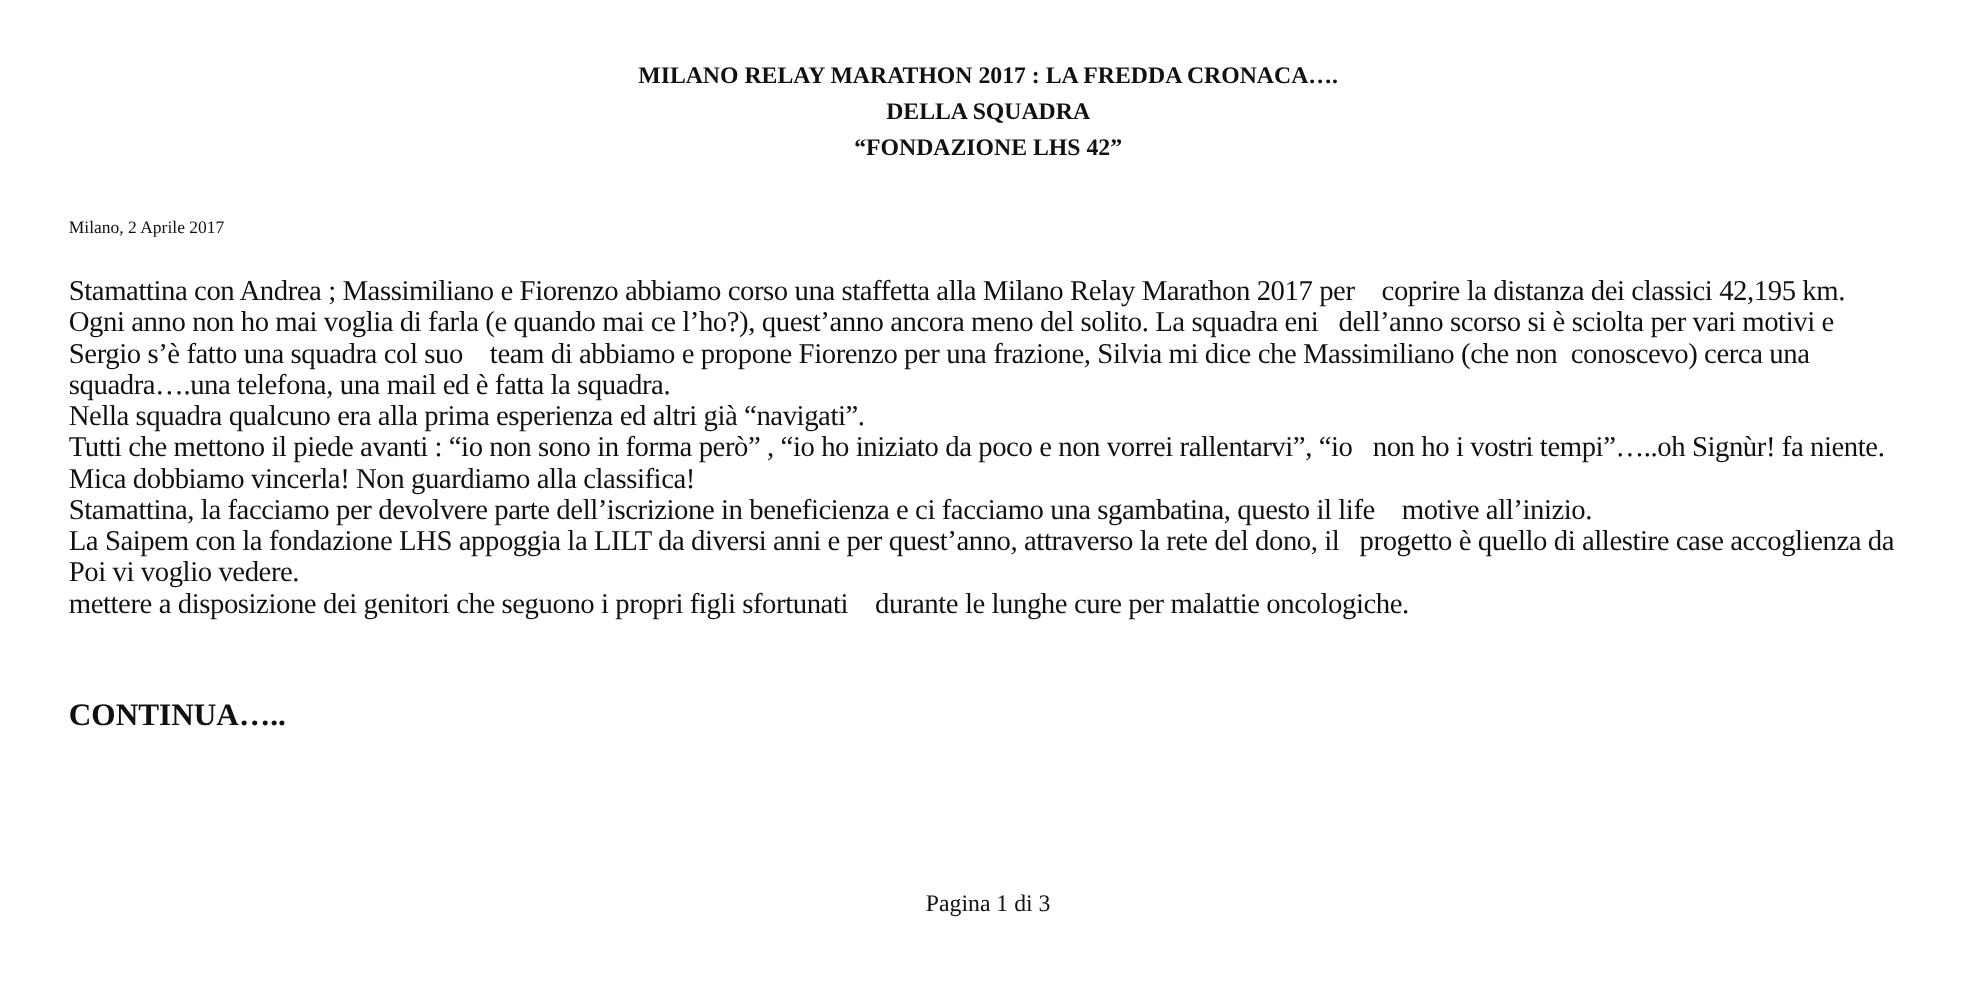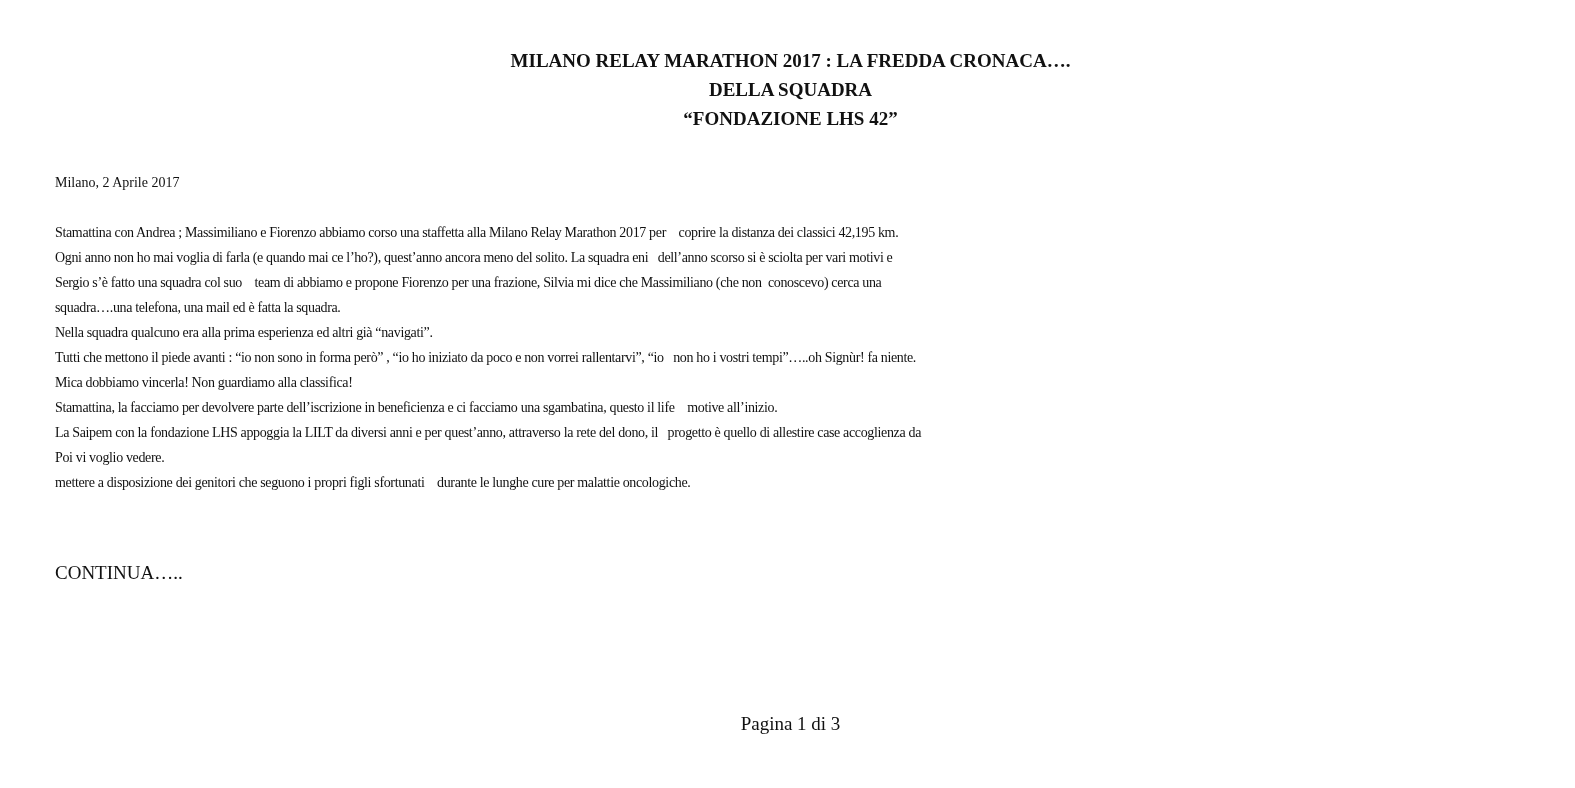--- a/index.html
+++ b/index.html
@@ -34,35 +34,35 @@
       left: 55px;
       top: 170px;
       font-size: 14px;
       line-height: 25px;
       white-space: pre;
     }
     .body-block {
       position: absolute;
       left: 55px;
       top: 220px;
-      font-size: 14px;
+      font-size: 23px;
       line-height: 25px;
     }
     .body-line {
       display: block;
       white-space: pre;
       letter-spacing: -0.35px;
     }
     .continua {
       position: absolute;
       left: 55px;
       top: 560px;
-      font-size: 19px;
+      font-size: 25px;
       line-height: 25px;
-      font-weight: normal;
+      font-weight: bold;
       white-space: pre;
     }
     .footer {
       position: absolute;
       left: 0;
       width: 1581px;
       top: 711px;
       text-align: center;
       font-size: 19px;
       line-height: 25px;

